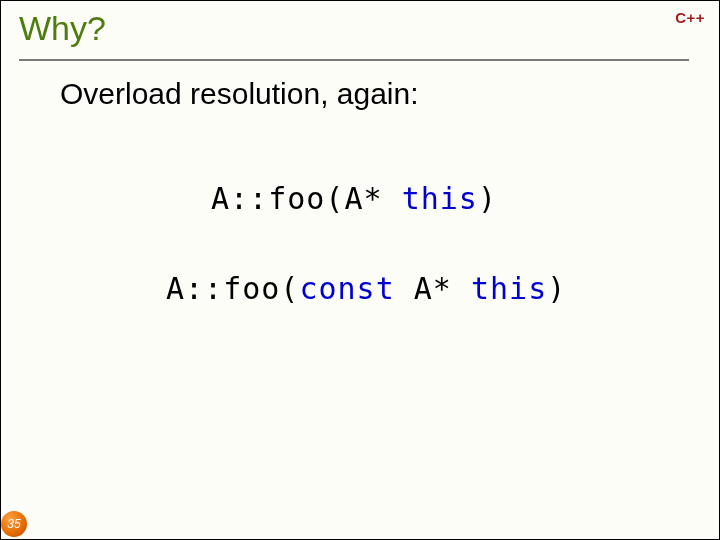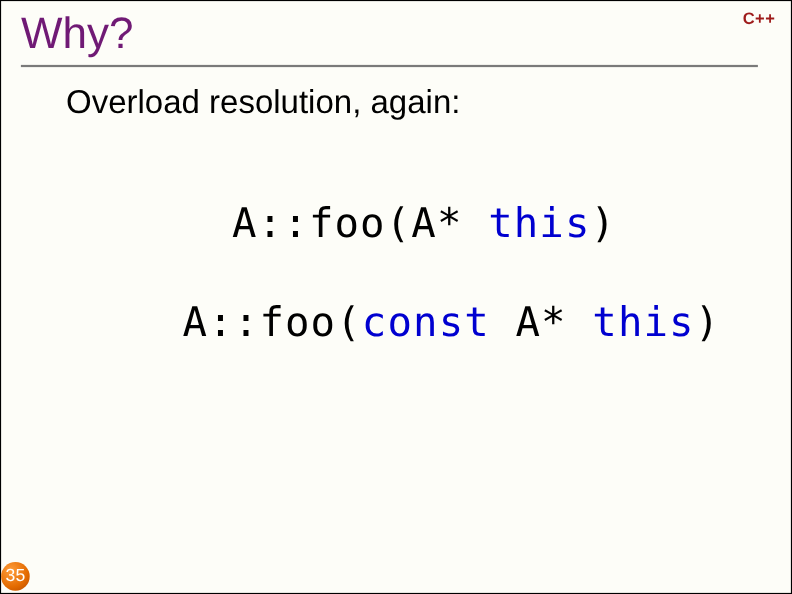--- a/index.html
+++ b/index.html
@@ -7,22 +7,22 @@
   body {
     background: #fdfdf8;
     font-family: Arial, Helvetica, sans-serif;
     position: relative;
     border: 1px solid #000;
   }
   .title {
     position: absolute;
     left: 18px;
     top: 8px;
-    font-size: 40px;
-    color: #701a75;
+    font-size: 34px;
+    color: #4d7c0f;
     font-weight: 400;
   }
   .title-underline {
     position: absolute;
     left: 18px;
     top: 58px;
     width: 670px;
     height: 2px;
     background: #7a7a7a;
   }
@@ -41,43 +41,44 @@
     left: 18px;
     top: 76px;
     font-size: 30px;
     color: #000;
     font-weight: 400;
     margin-left: 41px;
   }
   .code-line {
     position: absolute;
     font-family: Consolas, "Lucida Console", monospace;
-    font-size: 37px;
+    font-size: 30px;
     color: #000;
     white-space: pre;
     letter-spacing: 1px;
   }
   .line1 { left: 210px; top: 180px; }
   .line2 { left: 165px; top: 270px; }
   .kw-this { color: #0000d0; }
   .kw-const { color: #0000d0; }
   .page-bubble {
     position: absolute;
     left: 0px;
     bottom: 2px;
     width: 26px;
     height: 26px;
     border-radius: 50%;
     background: radial-gradient(circle at 35% 30%, #ff9e3d 0%, #e36a00 60%, #b54800 100%);
     display: flex;
     align-items: center;
     justify-content: center;
-    font-size: 16px;
+    font-size: 12px;
     color: #fff;
     font-family: Arial, sans-serif;
+    font-style: italic;
   }
 </style>
 </head>
 <body>
 
 <div class="title">Why?</div>
 <div class="title-underline"></div>
 <div class="logo">C++</div>
 
 <div class="subtitle">Overload resolution, again:</div>

